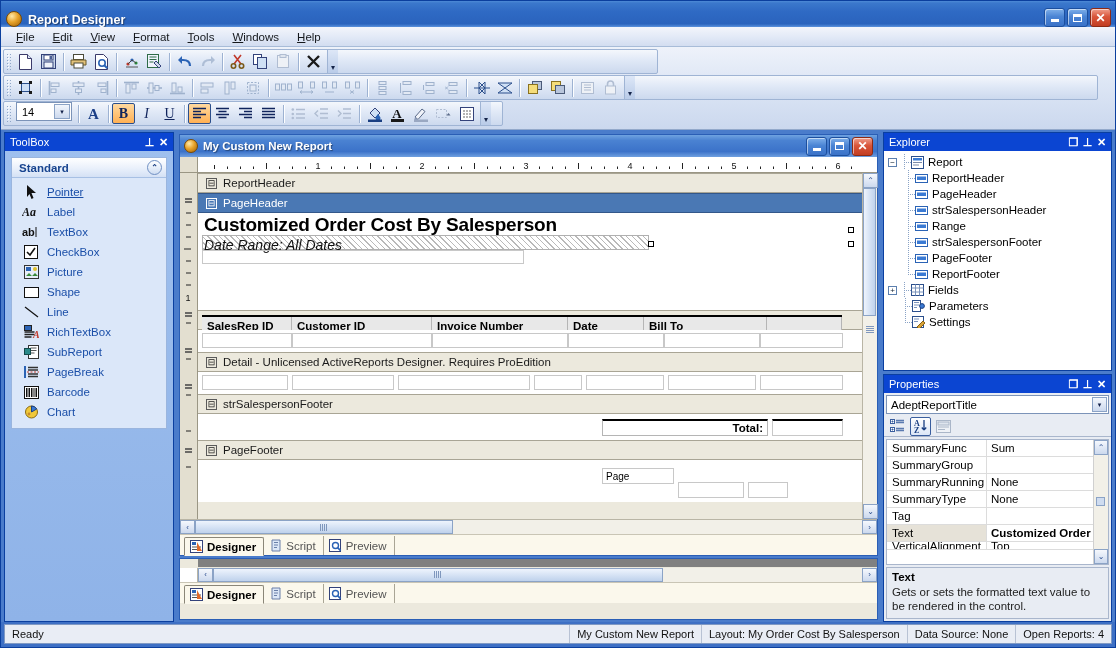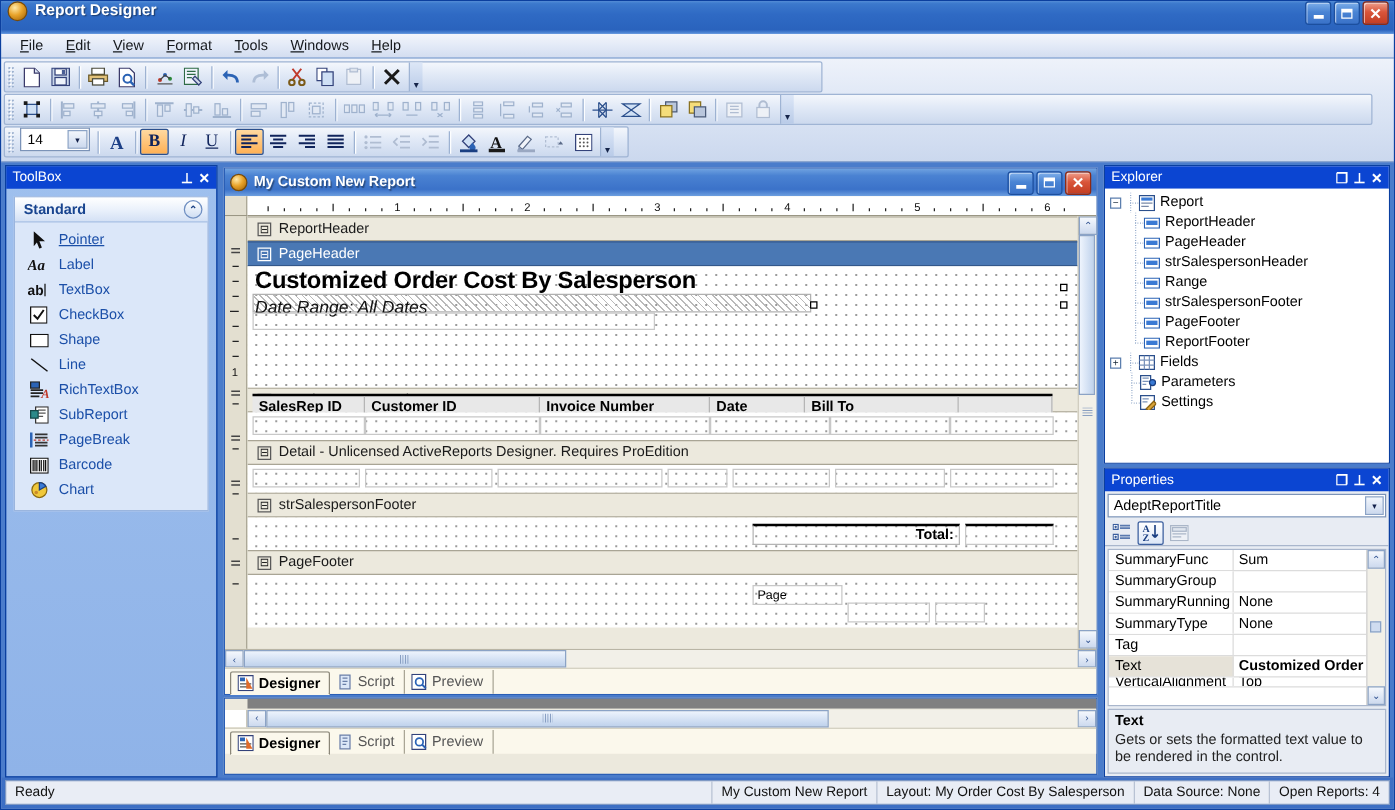--- a/index.html
+++ b/index.html
@@ -15,21 +15,21 @@
     position: relative;
     width: 1116px; height: 648px;
     background: linear-gradient(180deg,#5b8ad4 0%,#4a7ccb 50%,#3d6fc4 100%);
     border: 1px solid #0b3f9e;
     display: flex; flex-direction: column;
   }
   
   .titlebar {
     height: 26px; flex: 0 0 26px;
     background: linear-gradient(180deg,#4d8ad6 0%,#3b78cc 8%,#2f6ac4 40%,#2a63bd 88%,#5b92dd 100%);
-    display: flex; align-items: flex-start; padding: 0 2px 0 5px;
+    display: flex; align-items: flex-end; padding: 0 2px 0 5px;
     position: relative;
   }
   .tb-icon {
     width: 16px; height: 16px; border-radius: 50%;
     background: radial-gradient(circle at 35% 30%, #ffe9a8 0%, #e8a32a 45%, #9c5f06 100%);
     border: 1px solid #7a4a05; margin-right: 6px; flex: 0 0 16px;
   }
   .tb-title {
     color: #fff; font-size: 12.5px; font-weight: bold;
     text-shadow: 1px 1px 1px rgba(0,0,0,.45);
@@ -779,20 +779,31 @@
             <div class="tbx-item">
               <span class="tbx-ico">
                 <svg width="14" height="14" viewBox="0 0 14 14">
                     <rect x="0.5" y="0.5" width="13" height="13" fill="#fff" stroke="#111"></rect>
                     <path d="M3 7l3 3 5-7" fill="none" stroke="#111" stroke-width="1.6"></path>
                   </svg>
               </span>
               <span class="lbl">CheckBox</span>
             </div>
 
+            <div class="tbx-item">
+              <span class="tbx-ico">
+                <svg width="15" height="14" viewBox="0 0 15 14">
+                    <rect x="0.5" y="0.5" width="14" height="13" fill="#e8eef8" stroke="#333"></rect>
+                    <rect x="2" y="2" width="5" height="4" fill="#2b63b5"></rect>
+                    <circle cx="11" cy="4" r="2" fill="#e0c02a"></circle>
+                    <path d="M2 11l3-3 3 3 3-3 3 3z" fill="#3a8a3a"></path>
+                  </svg>
+              </span>
+              <span class="lbl">Picture</span>
+            </div>
 
             <div class="tbx-item">
               <span class="tbx-ico">
                 <svg width="15" height="11" viewBox="0 0 15 11">
                     <rect x="0.5" y="0.5" width="14" height="10" fill="#fff" stroke="#111"></rect>
                   </svg>
               </span>
               <span class="lbl">Shape</span>
             </div>
 

